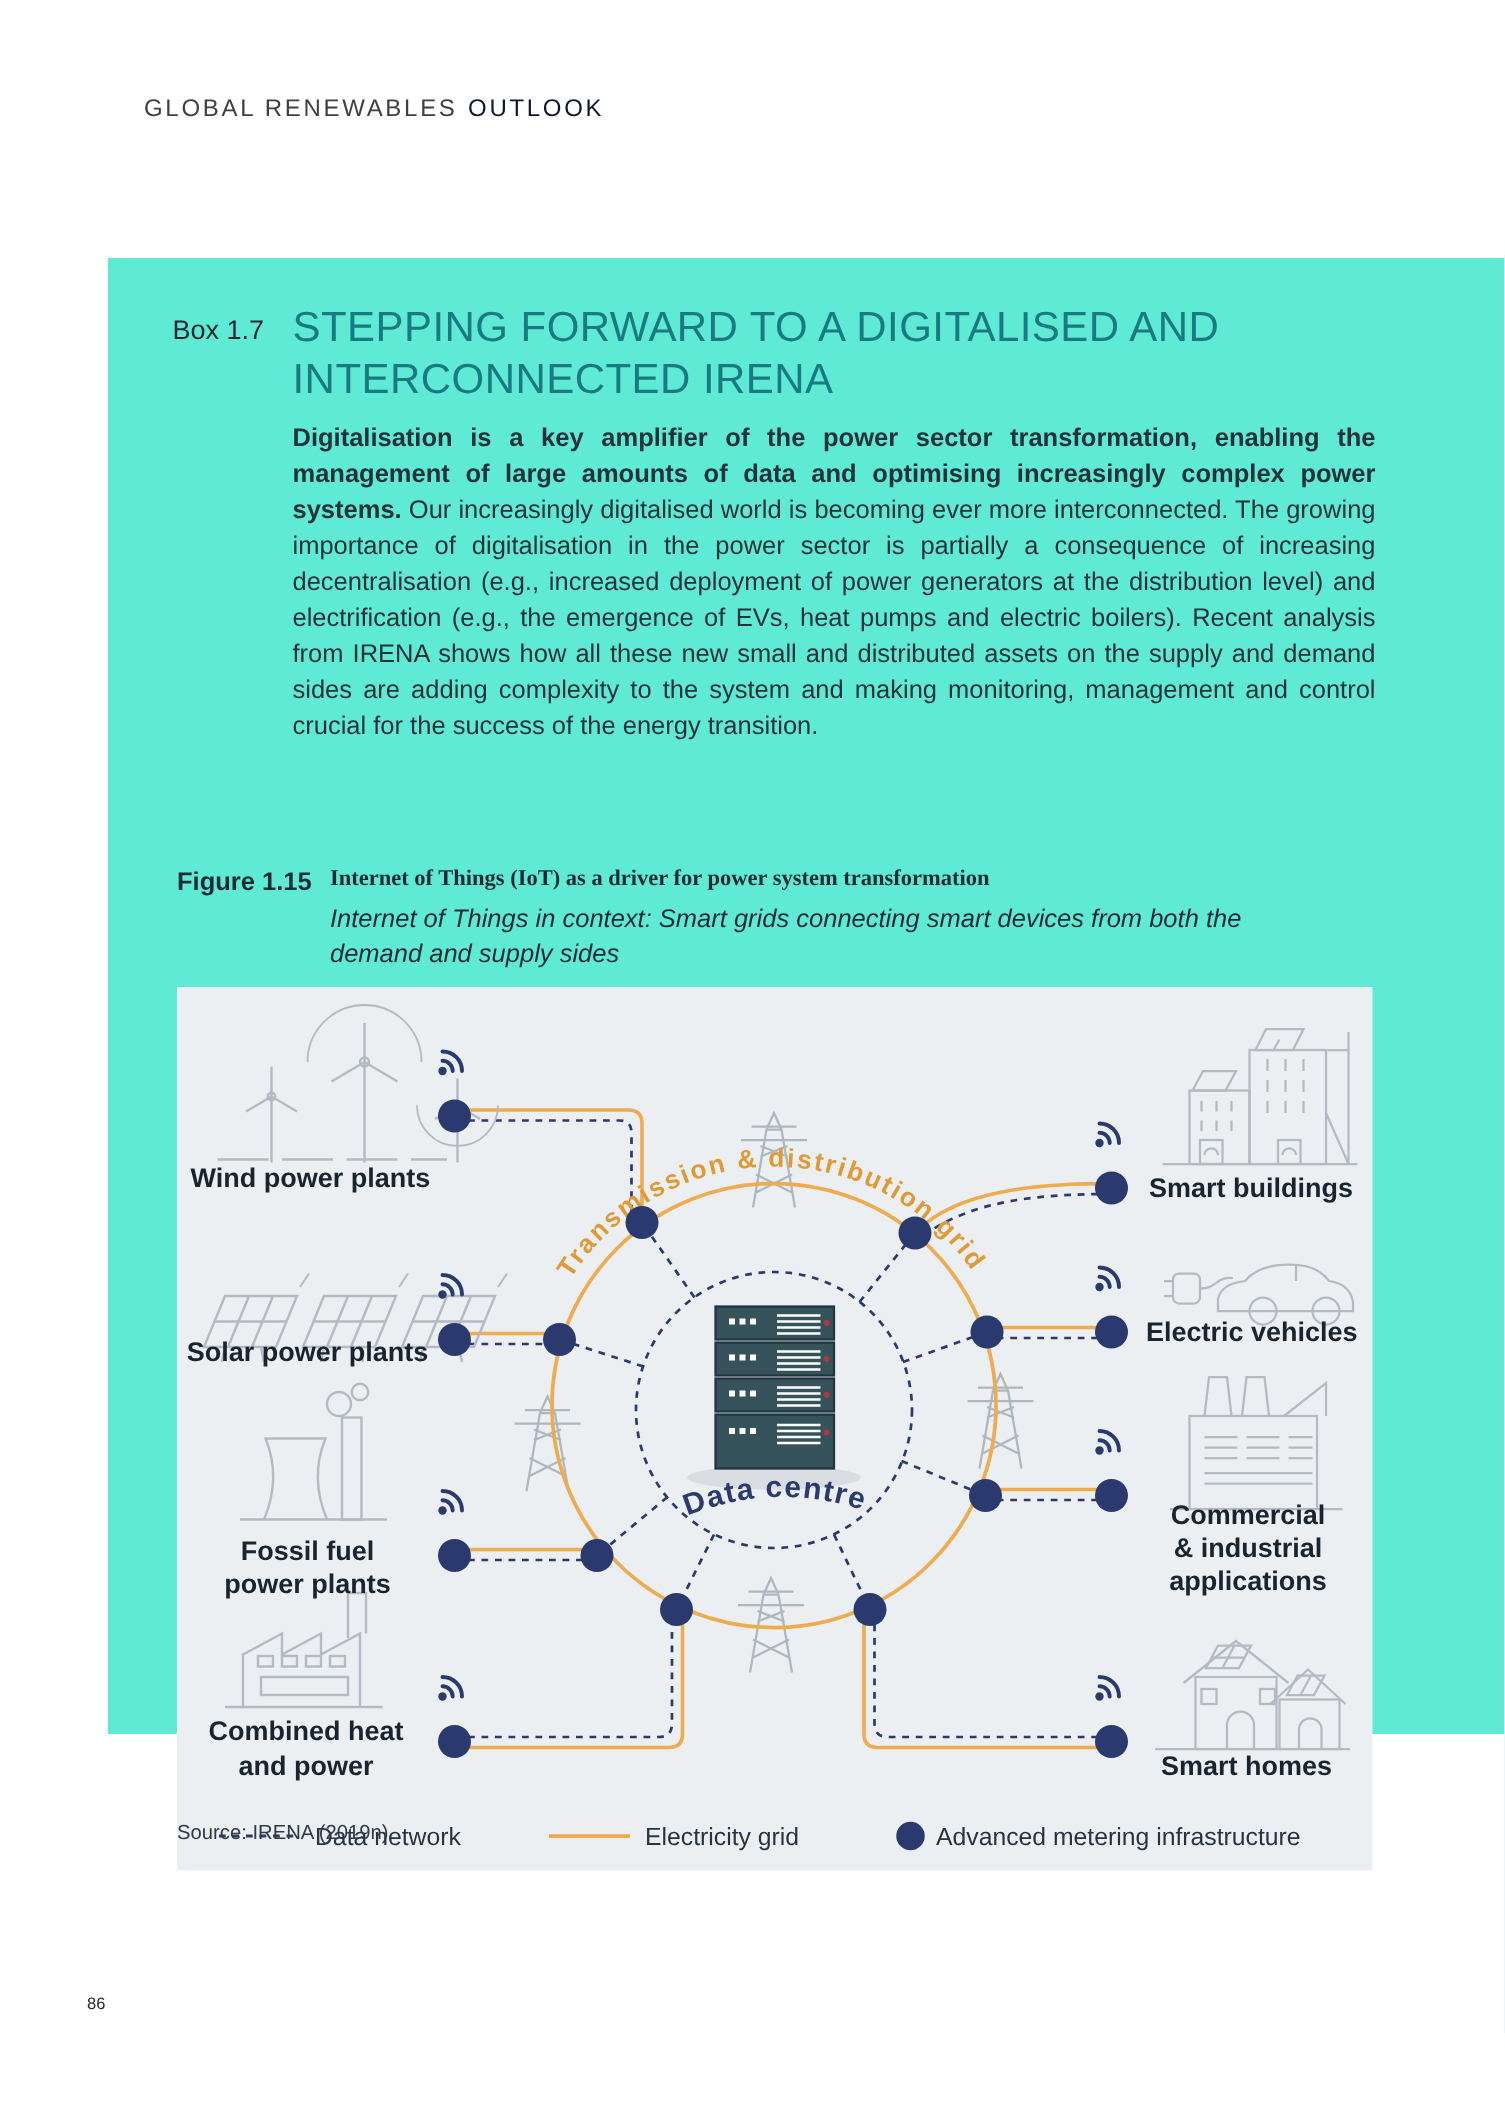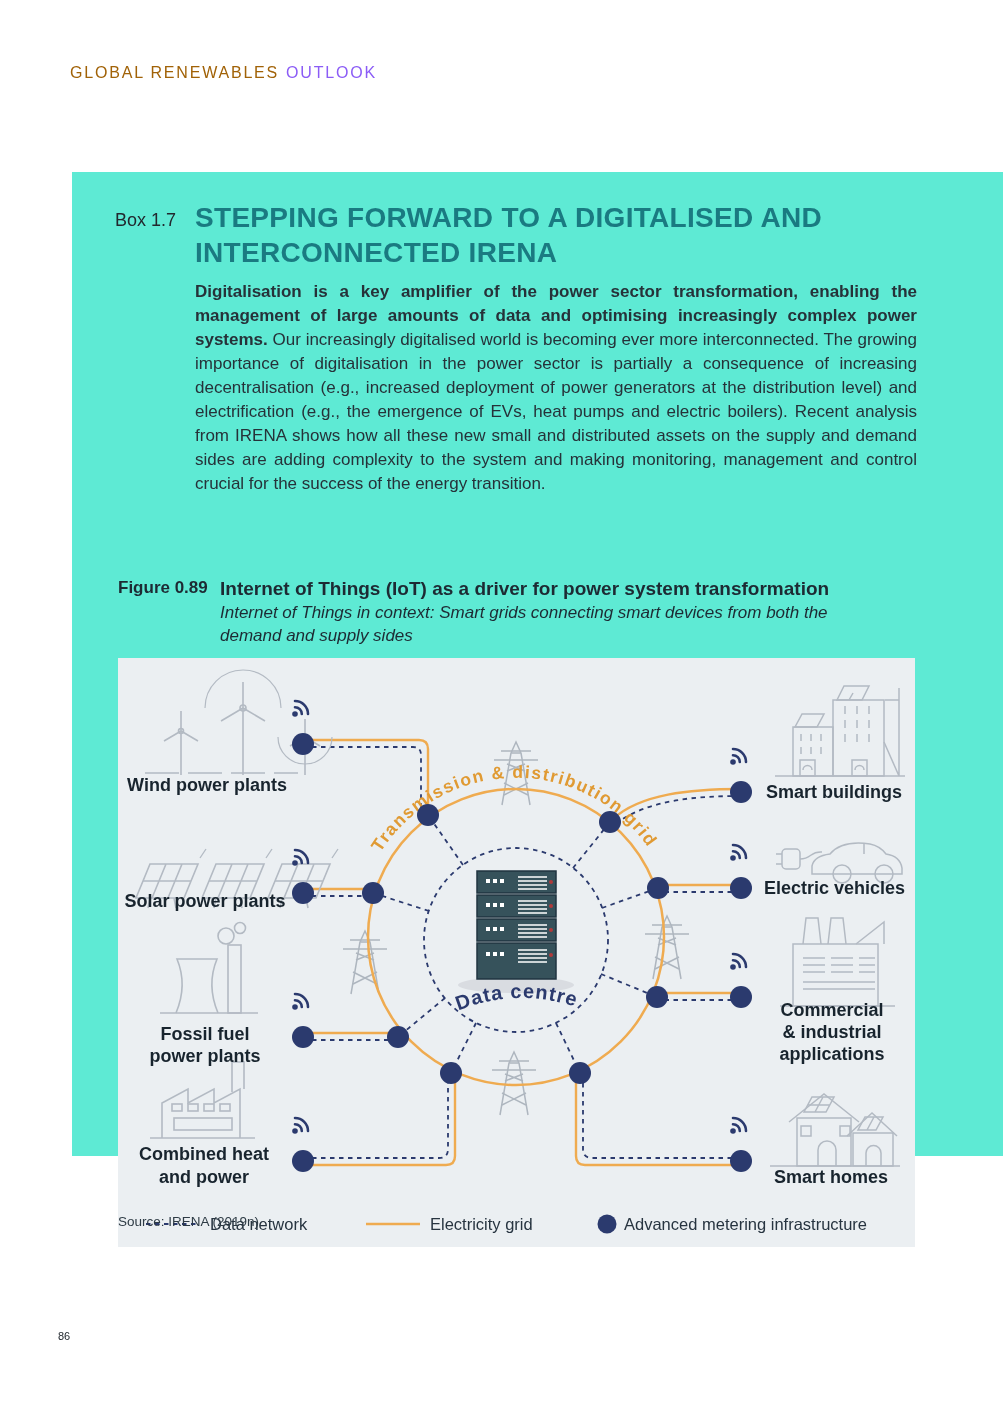--- a/index.html
+++ b/index.html
@@ -1,29 +1,29 @@
 <!DOCTYPE html>
 <html><head>
 <meta charset="utf-8">
 <style>
   html,body{margin:0;padding:0;background:#fff;}
   .page{position:relative;width:1003px;height:1417px;background:#fff;overflow:hidden;
         font-family:"Liberation Sans",sans-serif;color:#263239;}
   .hdr{position:absolute;left:70px;top:64px;font-size:16px;letter-spacing:1.8px;}
-  .hdr .brand{color:#a16207;}
-  .hdr .suffix{color:#8b5cf6;margin-left:7px;}
+  .hdr .brand{color:#404040;margin-left:26px;}
+  .hdr .suffix{color:#0f172a;margin-left:7px;}
   .box{position:absolute;left:72px;top:172px;width:931px;height:984px;background:#5eead4;}
   .box-label{position:absolute;left:43px;top:38px;font-size:18px;color:#22282e;}
   .box-title{position:absolute;left:123px;top:28px;width:660px;font-size:28px;line-height:35px;
-             font-weight:700;color:#1a7a81;letter-spacing:0.3px;}
+             font-weight:400;color:#1a7a81;letter-spacing:0.3px;}
   .para{position:absolute;left:123px;top:108px;width:722px;font-size:17px;line-height:24px;
         text-align:justify;color:#263239;}
   .para .lead{font-weight:700;}
   .figlabel{position:absolute;left:46px;top:406px;font-size:17px;font-weight:700;color:#1d2a33;}
-  .figtitle{position:absolute;left:148px;top:406px;width:700px;font-size:19px;font-weight:700;color:#1d2a33;}
+  .figtitle{position:absolute;left:148px;top:406px;width:700px;font-size:15px;font-weight:700;color:#1d2a33;font-family:Liberation Serif, serif;}
   .figsub{position:absolute;left:148px;top:429px;width:670px;font-size:17px;font-style:italic;
           line-height:23px;color:#1d2a33;}
   .panel{position:absolute;left:46px;top:486px;width:797px;height:589px;background:#ebeff2;}
   .source{position:absolute;left:46px;top:1042px;font-size:13.5px;color:#2e3b45;}
   .pageno{position:absolute;left:58px;top:1330px;font-size:11px;color:#22282e;}
   svg text{font-family:"Liberation Sans",sans-serif;}
   .nodelbl{font-size:18px;font-weight:700;fill:#18242e;}
   .leglbl{font-size:16.5px;fill:#273440;}
 </style>
 </head>
@@ -36,21 +36,21 @@
   </div>
 
   <div class="box">
     <div class="box-label">Box 1.7</div>
     <div class="box-title">
       <div>STEPPING FORWARD TO A DIGITALISED AND</div>
       <div>INTERCONNECTED IRENA</div>
     </div>
     <div class="para"><span class="lead">Digitalisation is a key amplifier of the power sector transformation, enabling the management of large amounts of data and optimising increasingly complex power systems.</span><span> Our increasingly digitalised world is becoming ever more interconnected. The growing importance of digitalisation in the power sector is partially a consequence of increasing decentralisation (e.g., increased deployment of power generators at the distribution level) and electrification (e.g., the emergence of EVs, heat pumps and electric boilers). Recent analysis from IRENA shows how all these new small and distributed assets on the supply and demand sides are adding complexity to the system and making monitoring, management and control crucial for the success of the energy transition.</span></div>
 
-    <div class="figlabel">Figure 0.89</div>
+    <div class="figlabel">Figure 1.15</div>
     <div class="figtitle">Internet of Things (IoT) as a driver for power system transformation</div>
     <div class="figsub">Internet of Things in context: Smart grids connecting smart devices from both the demand and supply sides</div>
 
     <div class="panel">
       <svg width="797" height="589" viewBox="118 658 797 589">
         <defs>
           <g id="wifi">
             <circle cx="0" cy="10" r="2.8" fill="#2b3a6e"></circle>
             <path d="M 0 3.2 A 6.8 6.8 0 0 1 6.8 10" stroke="#2b3a6e" stroke-width="2.6" fill="none" stroke-linecap="round"></path>
             <path d="M 0 -3 A 13 13 0 0 1 13 10" stroke="#2b3a6e" stroke-width="2.6" fill="none" stroke-linecap="round"></path>

